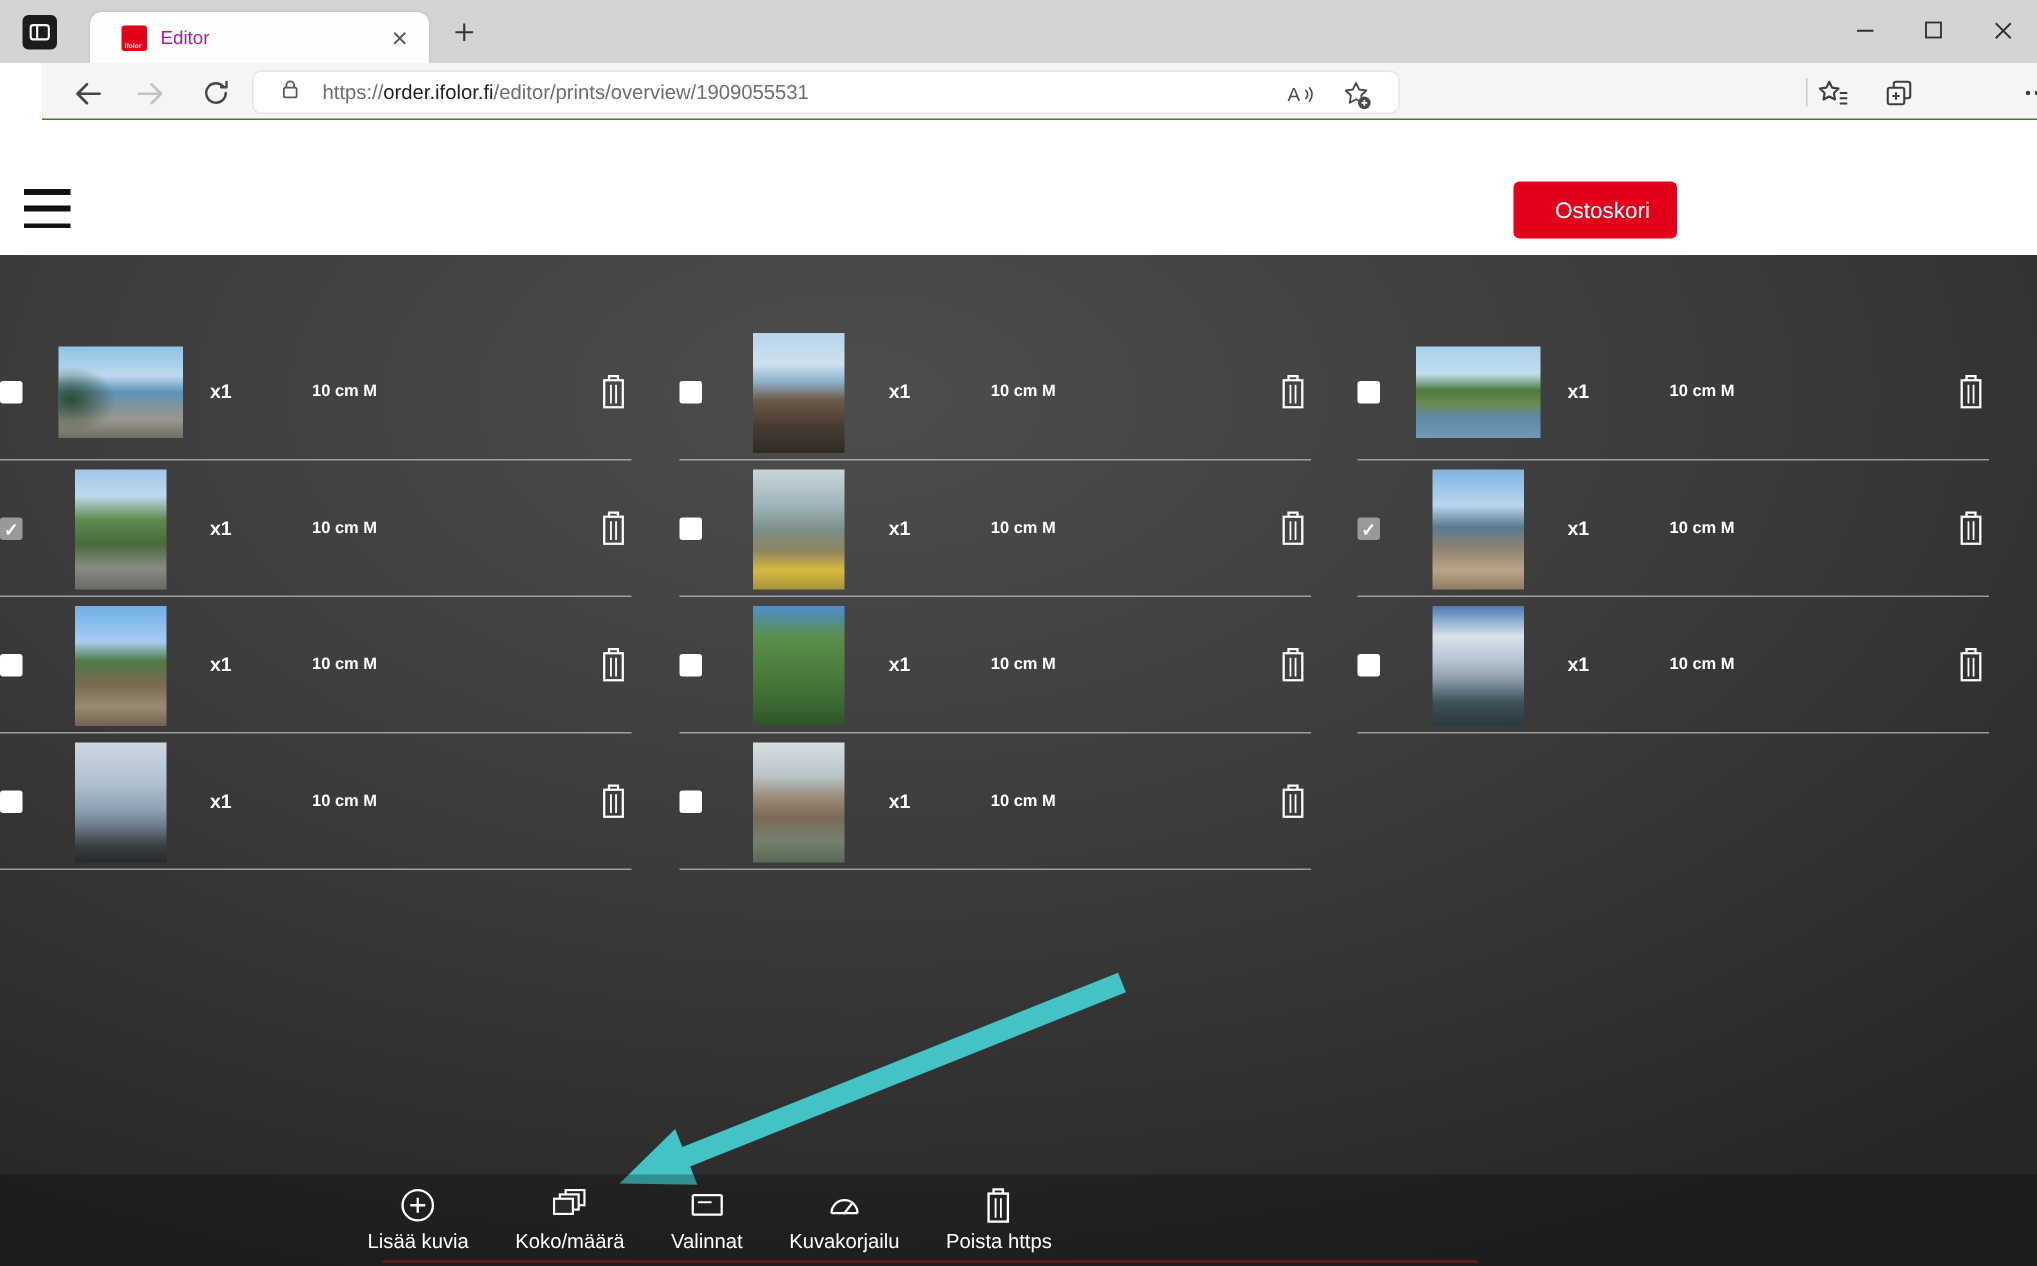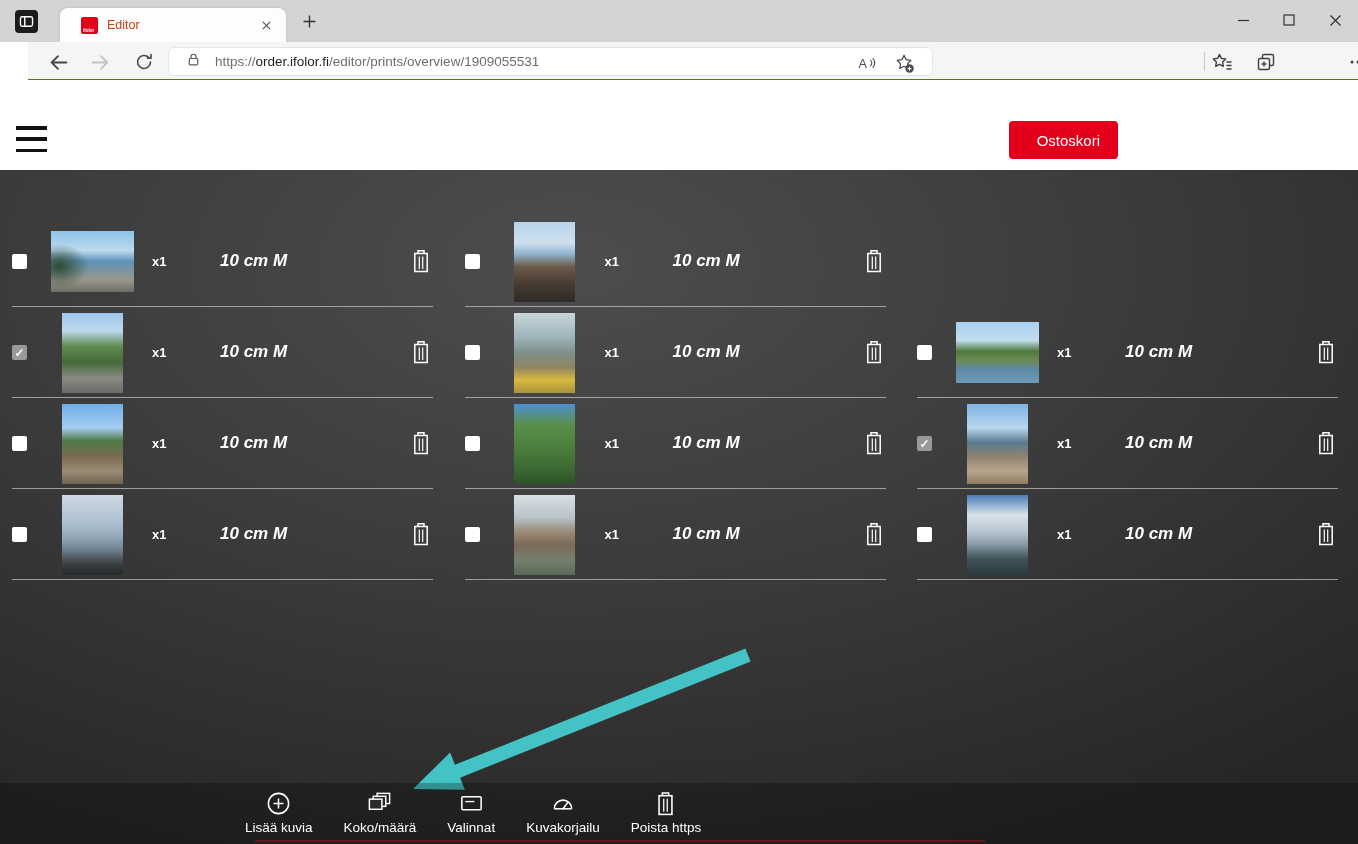--- a/index.html
+++ b/index.html
@@ -4,21 +4,21 @@
 <style>
   * { margin:0; padding:0; box-sizing:border-box; }
   html,body { width:1358px; height:844px; }
   body { font-family:"Liberation Sans", sans-serif; background:#fff; overflow:hidden; position:relative; }
 
   
   .titlebar { position:absolute; left:0; top:0; width:1358px; height:42px; background:#d4d4d4; }
   .tab-actions { position:absolute; left:15px; top:10px; width:23px; height:23px; background:#1c1c1c; border-radius:4px; display:flex; align-items:center; justify-content:center; cursor:pointer; }
   .tab { position:absolute; left:60px; top:8px; width:226px; height:34px; background:#fdfdfd; border-radius:8px 8px 0 0; box-shadow:0 0 3px rgba(0,0,0,.12); display:flex; align-items:center; }
   .favicon { position:absolute; left:21px; width:17px; height:17px; background:#E2001A; border-radius:2px; color:#fff; font-size:4.5px; font-weight:bold; display:flex; align-items:flex-end; padding:1px 0 1px 2px; overflow:hidden; }
-  .tab-title { position:absolute; left:47px; font-size:12.5px; color:#c2410c; }
+  .tab-title { position:absolute; left:47px; font-size:12.5px; color:#a21caf; }
   .tab-close { position:absolute; right:12px; top:9px; width:16px; height:16px; display:flex; align-items:center; justify-content:center; cursor:pointer; }
   .new-tab { position:absolute; left:300px; top:12px; width:18px; height:18px; display:flex; align-items:center; justify-content:center; cursor:pointer; }
   .win-controls { position:absolute; right:0; top:0; height:42px; display:flex; }
   .win-btn { width:46px; height:40px; display:flex; align-items:center; justify-content:center; cursor:pointer; }
 
   .toolbar { position:absolute; left:0; top:42px; width:1358px; height:38px; background:#f5f5f5; border-bottom:1px solid #4d7c0f;margin-left:28px; }
   .nav-btn { position:absolute; top:9px; width:22px; height:22px; display:flex; align-items:center; justify-content:center; cursor:pointer; }
   .addr-pill { position:absolute; left:140px; top:5px; width:765px; height:29px; background:#fff; border:1px solid #e6e6e6; border-radius:6px; display:flex; align-items:center; }
   .lock { position:absolute; left:16px; }
   .url { position:absolute; left:46px; font-size:13.5px; white-space:nowrap; }
@@ -33,32 +33,32 @@
   .hamburger i { display:block; height:3.5px; background:#111; }
   .page-title { position:absolute; left:0; top:49px; width:100%; text-align:center; font-size:19px; color:#6f6f6f; letter-spacing:.3px; }
   .cart-btn { position:absolute; right:240px; top:41px; height:38px; padding:0 18px; background:#E2001A; color:#fff; font-size:15px; font-family:"Liberation Sans",sans-serif; border:none; border-radius:4px; display:flex; align-items:center; cursor:pointer; }
 
   
   .dark-area { position:absolute; left:0; top:170px; width:1358px; height:674px; background:radial-gradient(1150px 640px at 42% 14%, #4d4d4d 0%, #3a3a3a 52%, #262626 100%); overflow:hidden; }
   .selection-bar { position:relative; height:36px; background:rgba(0,0,0,.30); display:flex; align-items:center; justify-content:space-between; padding:0 16px; }
   .options-btn { background:transparent; border:1px solid #fff; border-radius:7px; color:#fff; font-size:14px; font-family:"Liberation Sans",sans-serif; padding:4px 13px; cursor:pointer; }
   .sel-status { color:#8f8f8f; font-size:13.5px; font-weight:bold; }
 
-  .grid { position:absolute; left:12px; top:46px; width:1326px; display:flex; justify-content:space-between;align-items:flex-end; }
+  .grid { position:absolute; left:0; top:46px; width:1326px; display:flex; justify-content:space-between; }
   .col { width:421px; }
   .photo-row { position:relative; height:91px; border-bottom:1px solid rgba(255,255,255,.5); }
   .cb { position:absolute; left:0; top:38px; width:15px; height:15px; background:#fff; border-radius:2px; cursor:pointer; }
   .cb.checked { background:#999; display:flex; align-items:center; justify-content:center; }
   .cb.checked::after { content:"✓"; color:#fff; font-size:12px; font-weight:bold; line-height:1; }
   .thumb-wrap { position:absolute; left:28px; top:0; width:104px; height:91px; display:flex; align-items:center; justify-content:center; }
   .thumb { display:block; cursor:pointer; }
   .thumb.landscape { width:83px; height:61px; }
   .thumb.portrait { width:61px; height:80px; }
   .qty { position:absolute; left:140px; top:50%; transform:translateY(-50%); color:#fff; font-size:13px; font-weight:bold; }
-  .size { position:absolute; left:208px; top:50%; transform:translateY(-50%); color:#fff; font-size:17px; font-weight:bold;font-style:italic; }
+  .size { position:absolute; left:208px; top:50%; transform:translateY(-50%); color:#fff; font-size:11px; font-weight:bold; }
   .trash { position:absolute; right:1px; top:50%; transform:translateY(-50%); width:22px; height:26px; cursor:pointer; }
 
   
   .footer { position:absolute; left:0; bottom:0; width:1358px; height:61px; background:rgba(0,0,0,.26); display:flex; align-items:flex-start; padding-left:245px; gap:31px; }
   .f-item { display:flex; flex-direction:column; align-items:center; padding-top:6px; cursor:pointer; }
   .f-item .f-icon { height:28px; display:flex; align-items:center; justify-content:center; }
   .f-item .f-label { color:#fff; font-size:13.5px; font-weight:400; margin-top:3px; white-space:nowrap; }
 
   .progress-line { position:absolute; left:255px; bottom:2px; width:730px; height:2px; background:#6b1b1b; opacity:.85; }
   .arrow-overlay { position:absolute; left:0; top:0; width:1358px; height:674px; pointer-events:none; }

